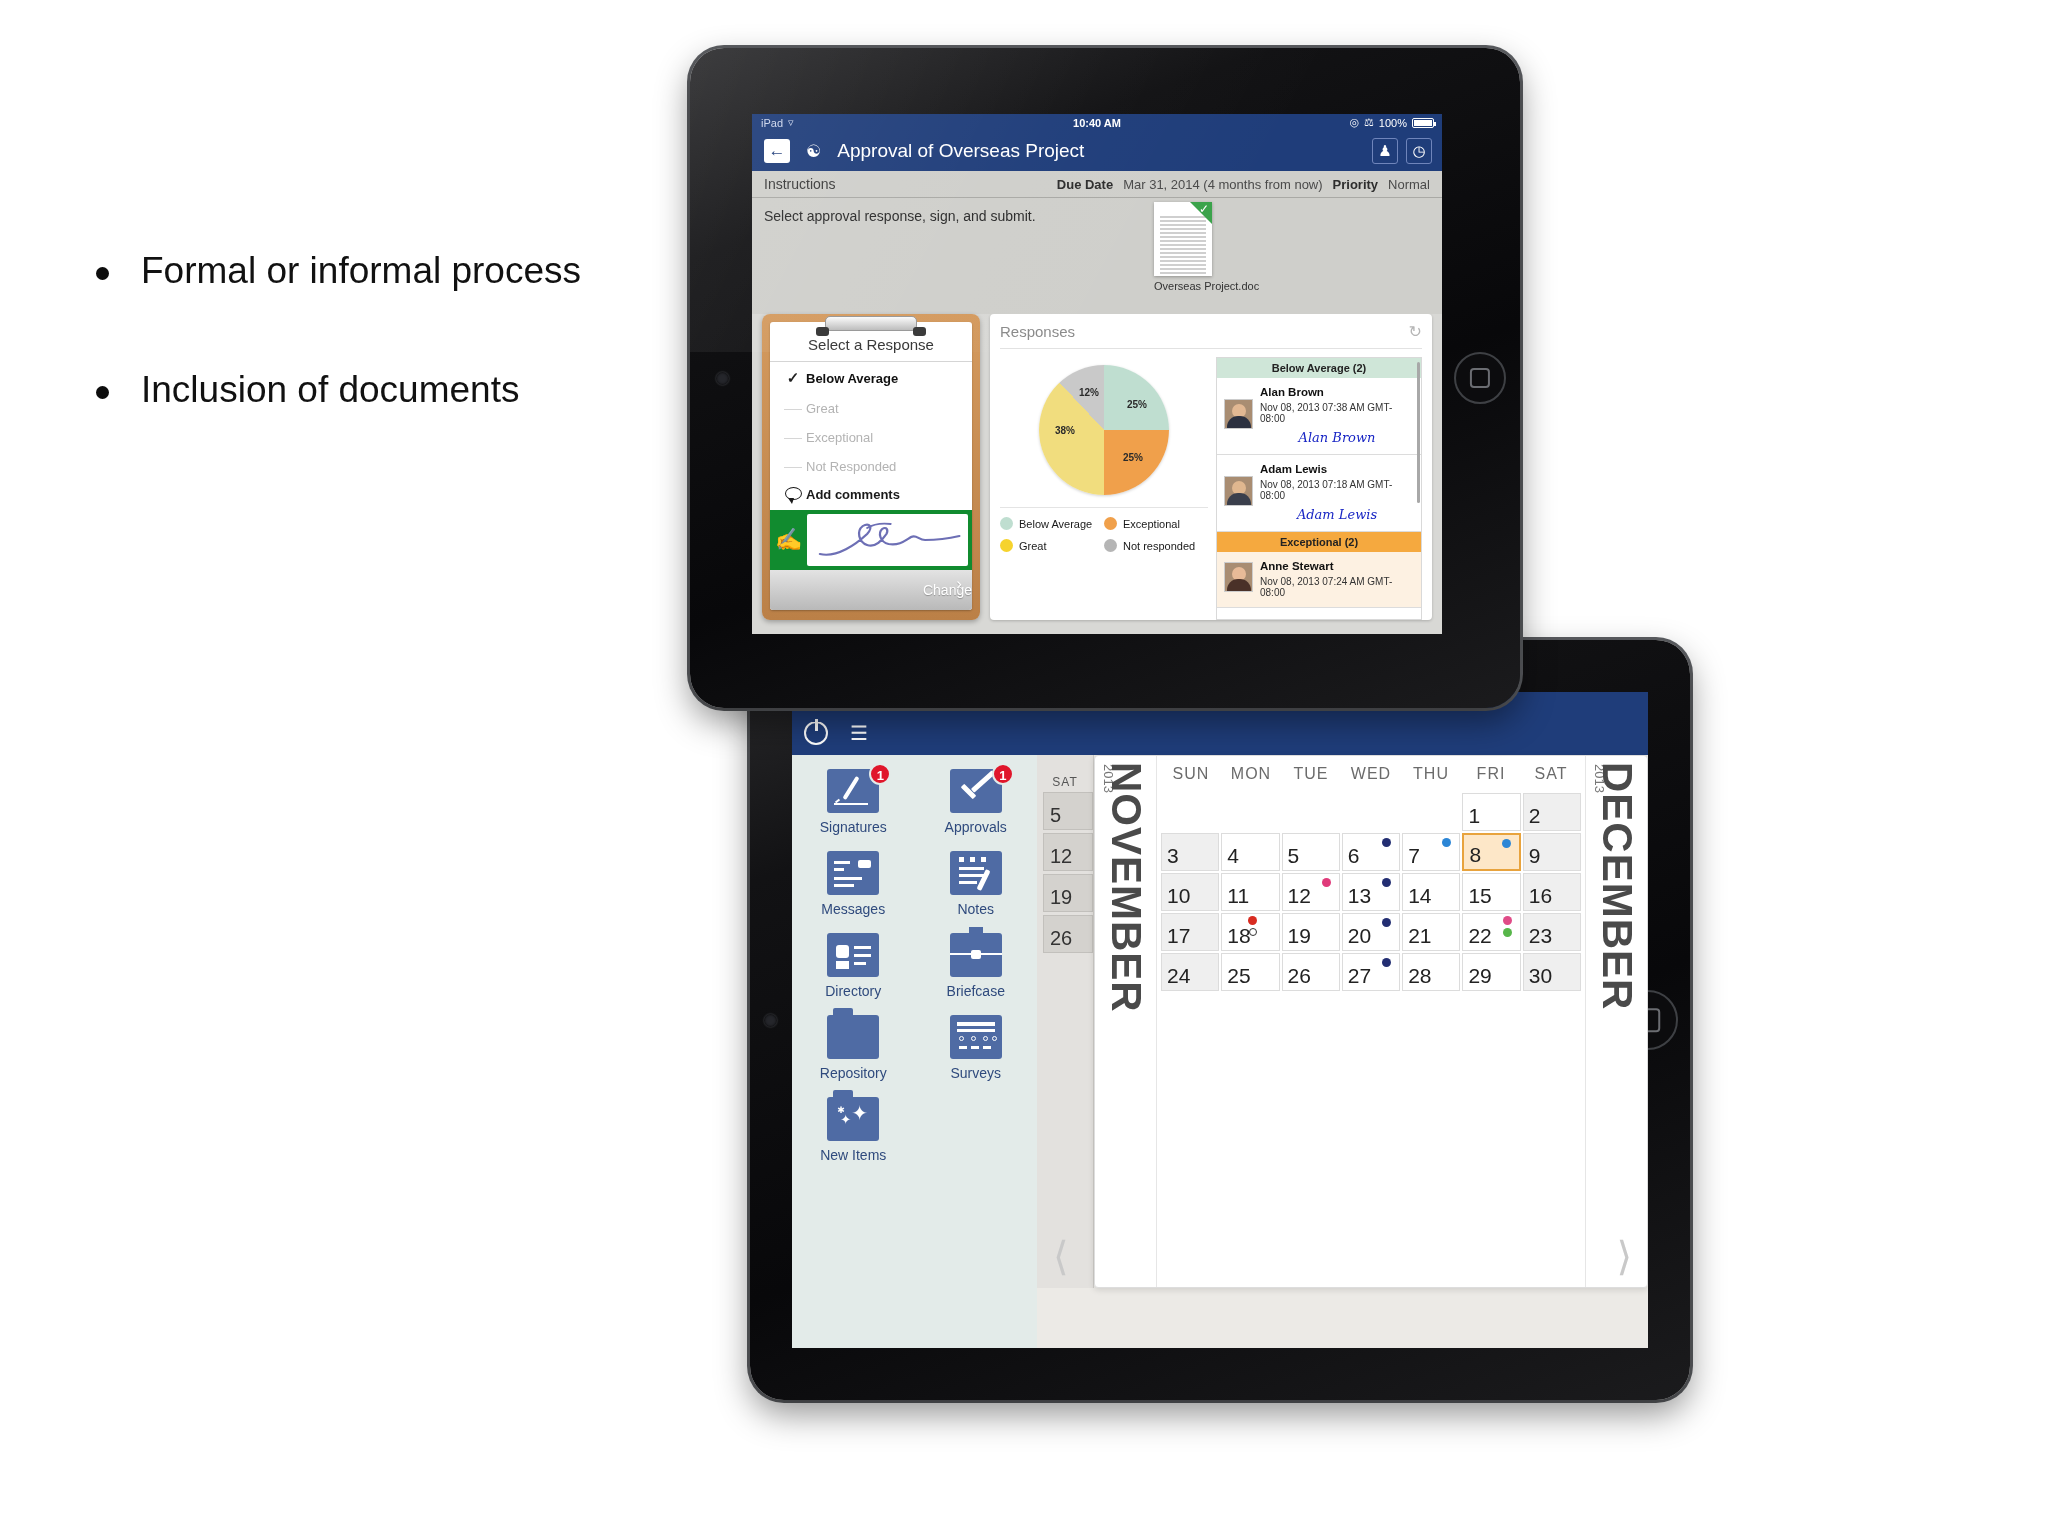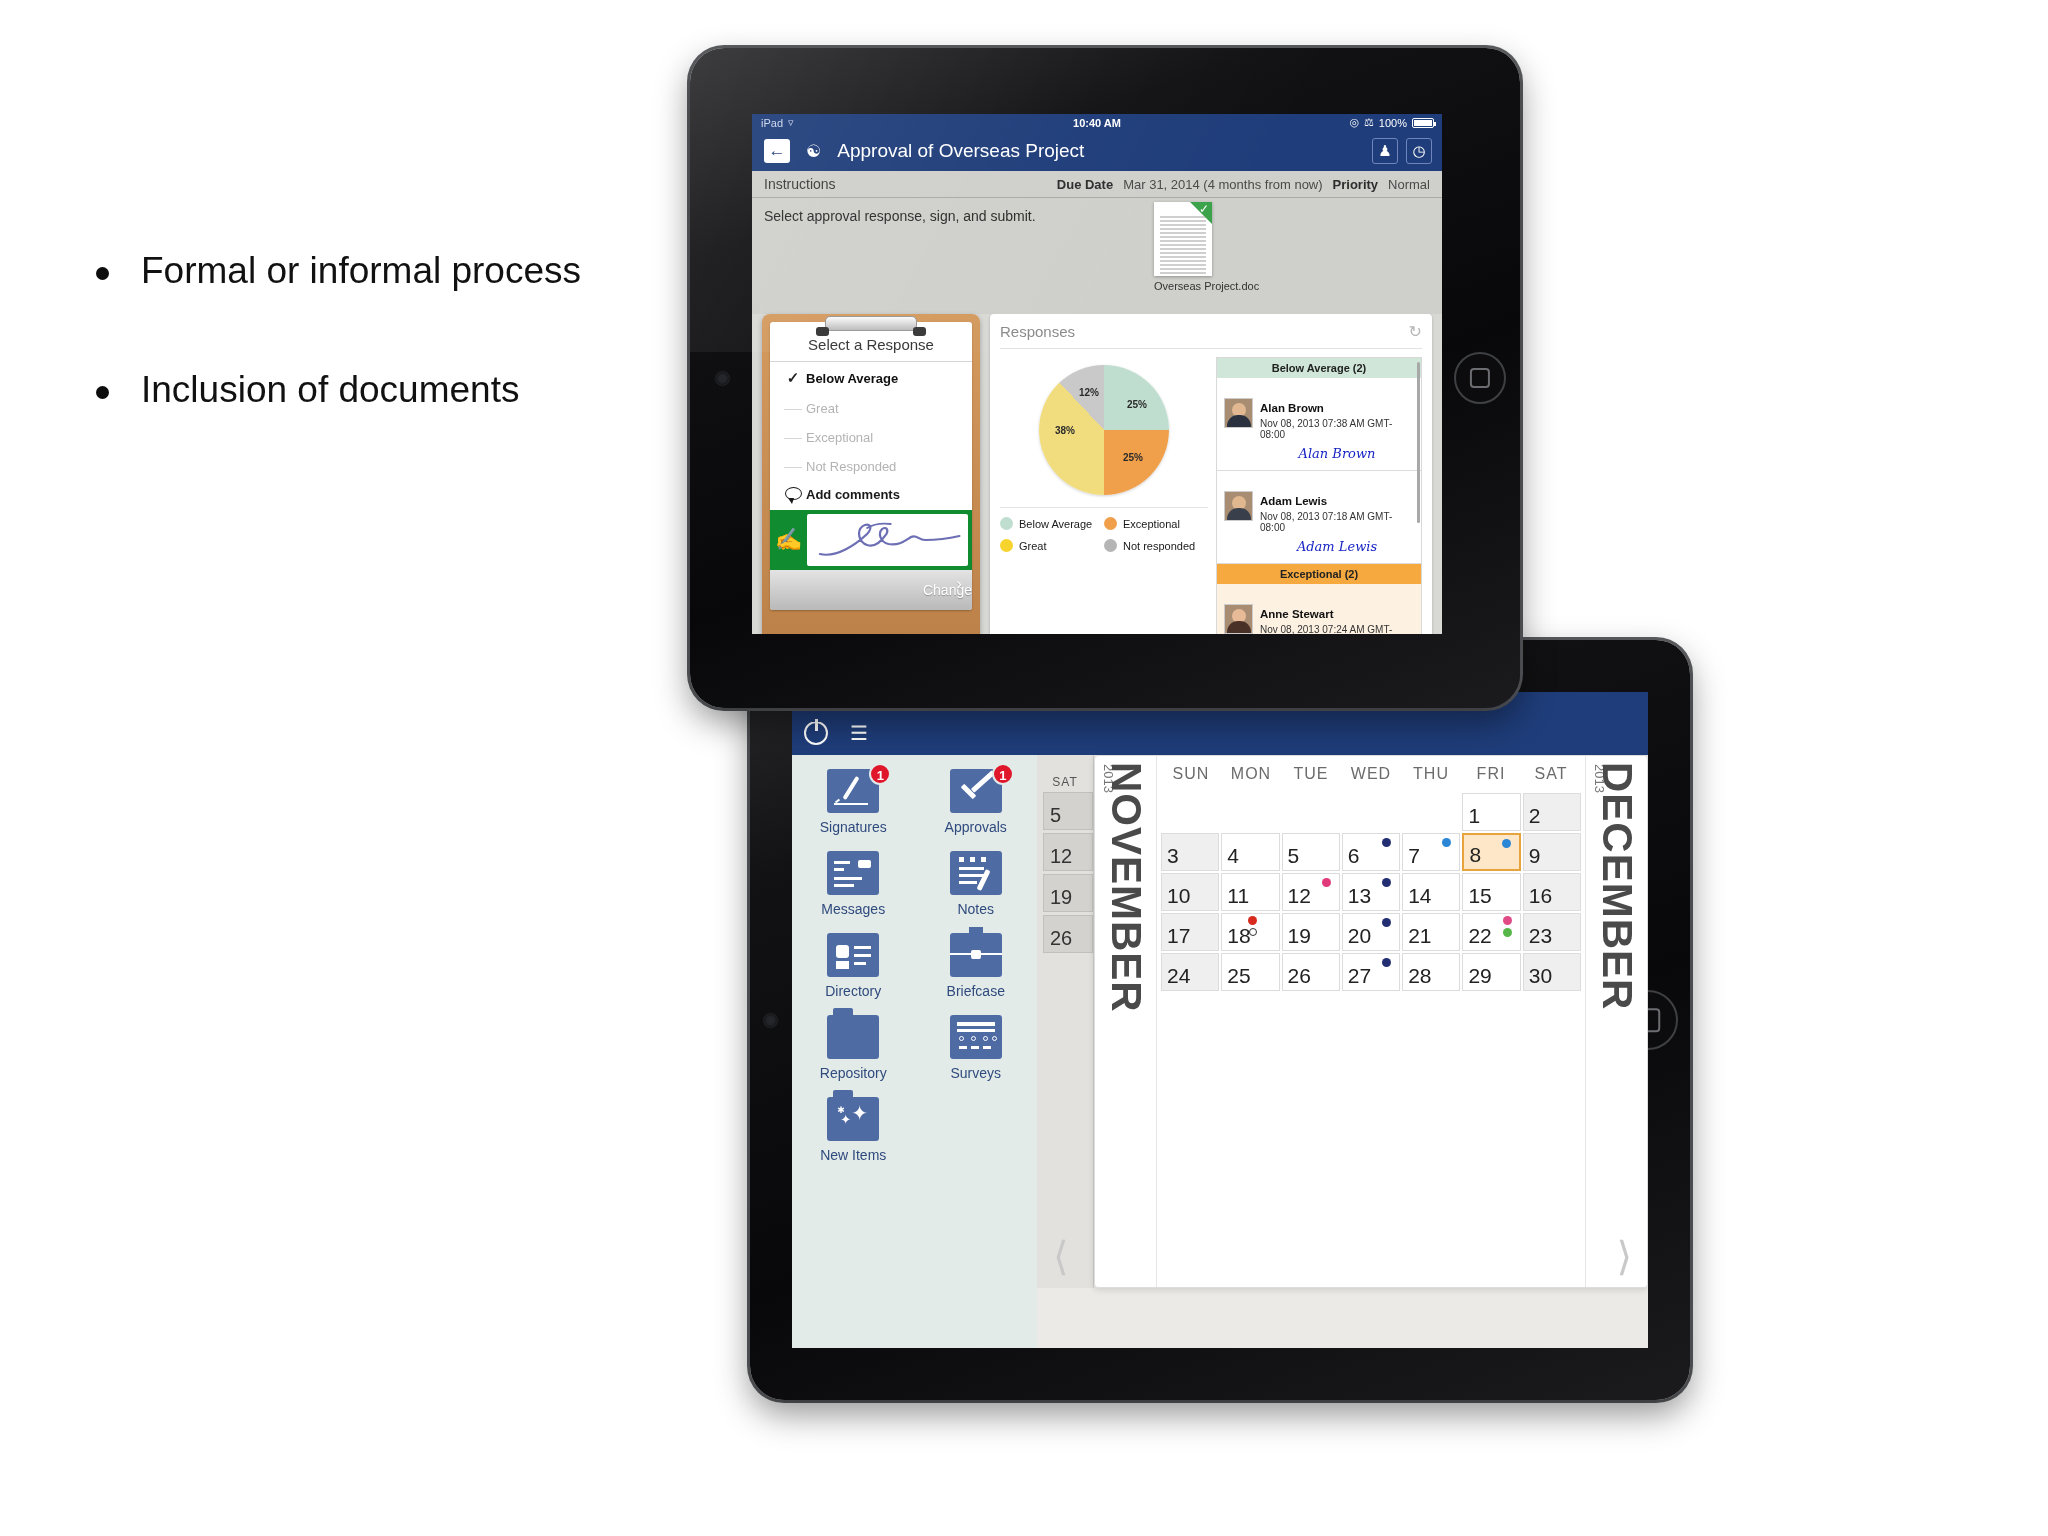--- a/index.html
+++ b/index.html
@@ -317,21 +317,21 @@
     box-shadow:0 1px 3px rgba(0,0,0,.18);
   }
   .pie span{ position:absolute; font-size:10px; font-weight:bold; color:#2b2b2b; }
   .legend { border-top:1px solid #e4e4e4; margin-top:12px; padding-top:9px;
     display:grid; grid-template-columns:1fr 1fr; row-gap:9px; font-size:11px; color:#1a1a1a;}
   .legend div{ display:flex; align-items:center; gap:6px;}
   .lg-dot{ width:13px;height:13px;border-radius:50%; flex:none;}
 
   .resp-list{ flex:1; border:1px solid #d9d9d9; overflow:hidden; position:relative; background:#fff;}
   .grp-head{ text-align:center; font-size:11px; font-weight:bold; color:#222; padding:4px 0;}
-  .resp-item{ display:flex; gap:7px; padding:20px 7px 9px; border-bottom:1px solid #dcdcdc; }
+  .resp-item{ display:flex; gap:7px; padding:4px 7px 9px; border-bottom:1px solid #dcdcdc;align-items:center; }
   .avatar{ width:29px; height:30px; flex:none; border:1px solid #ccc; background:#a98d72; position:relative; overflow:hidden;}
   .av-face{ position:absolute; left:50%; top:4px; transform:translateX(-50%); width:14px;height:14px;border-radius:50%;}
   .av-body{ position:absolute; left:50%; bottom:0; transform:translateX(-50%); width:24px;height:12px;border-radius:11px 11px 0 0;}
   .r-name{ font-size:11.5px; font-weight:bold; color:#111; }
   .r-time{ font-size:10px; color:#333; margin-top:2px; }
   .r-sig{ font-size:13px; color:#1724c4; font-style:italic; font-family:"DejaVu Serif", serif; text-align:center; margin-top:6px; }
   .scrollbar{ position:absolute; right:1px; top:4px; width:3px; height:54%; background:#a8a8a8; border-radius:2px;}
 </style>
 </head>
 <body>

